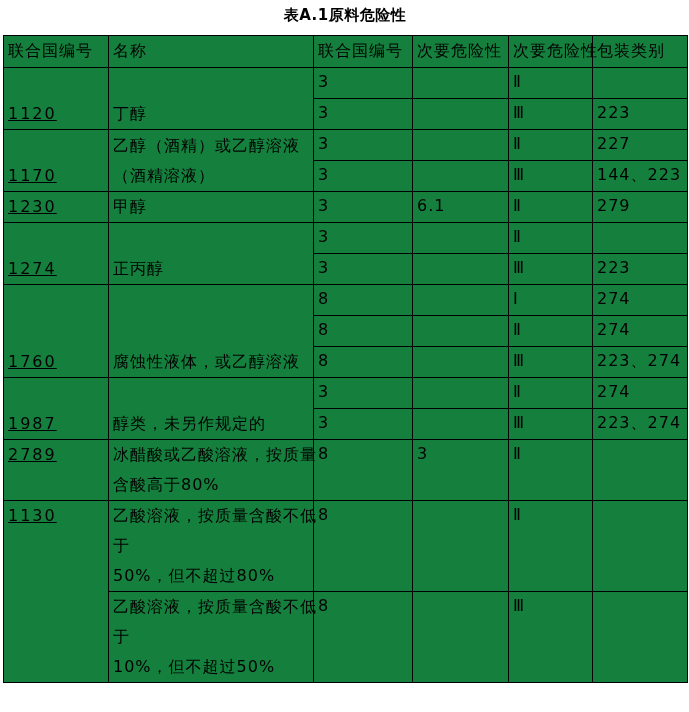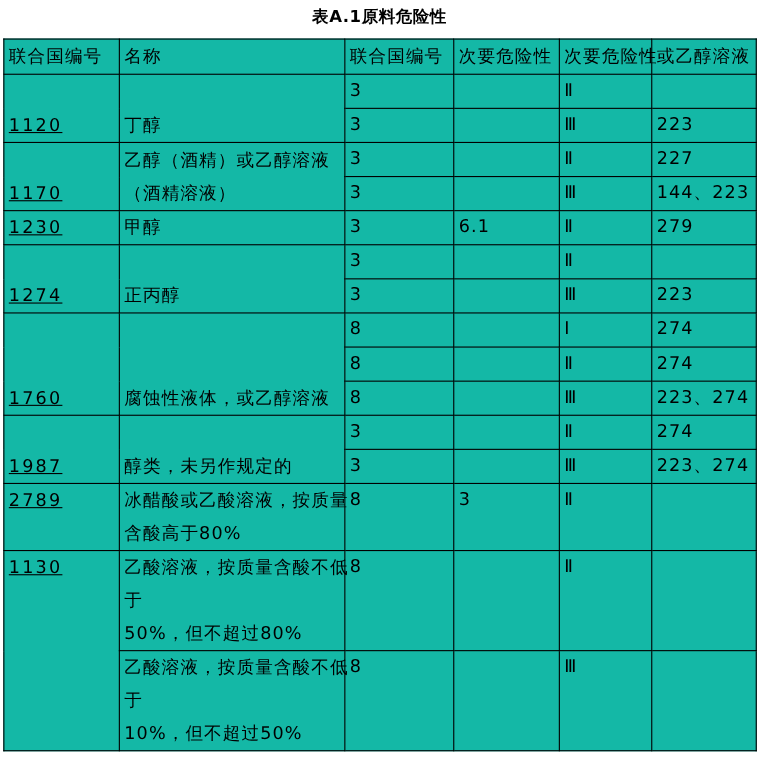--- a/index.html
+++ b/index.html
@@ -22,21 +22,21 @@
     text-align: center;
     font-size: 15px;
     font-weight: 600;
     letter-spacing: 0.5px;
     margin: 0 0 10px 0;
   }
   table.hazard {
     border-collapse: collapse;
     table-layout: fixed;
     width: 684px;
-    background: #14b8a6;
+    background: #15803d;
   }
   table.hazard th,
   table.hazard td {
     border: 1px solid #000000;
     font-size: 16px;
     font-weight: normal;
     text-align: left;
     box-sizing: border-box;
     padding: 0 1px 0 4px;
   }
@@ -84,21 +84,21 @@
       <col style="width:84px">
       <col style="width:95px">
     </colgroup>
     <thead>
       <tr>
           <th>联合国编号</th>
           <th>名称</th>
           <th>联合国编号</th>
           <th>次要危险性</th>
           <th>次要危险性</th>
-          <th>或乙醇溶液</th>
+          <th>包装类别</th>
         </tr>
     </thead>
     <tbody>
         <tr>
           <td rowspan="2" class="un v-bottom">1120</td>
           <td rowspan="2" class="name v-bottom">丁醇</td>
           <td class="val">3</td>
           <td class="val"></td>
           <td class="val">Ⅱ</td>
           <td class="val"></td>

